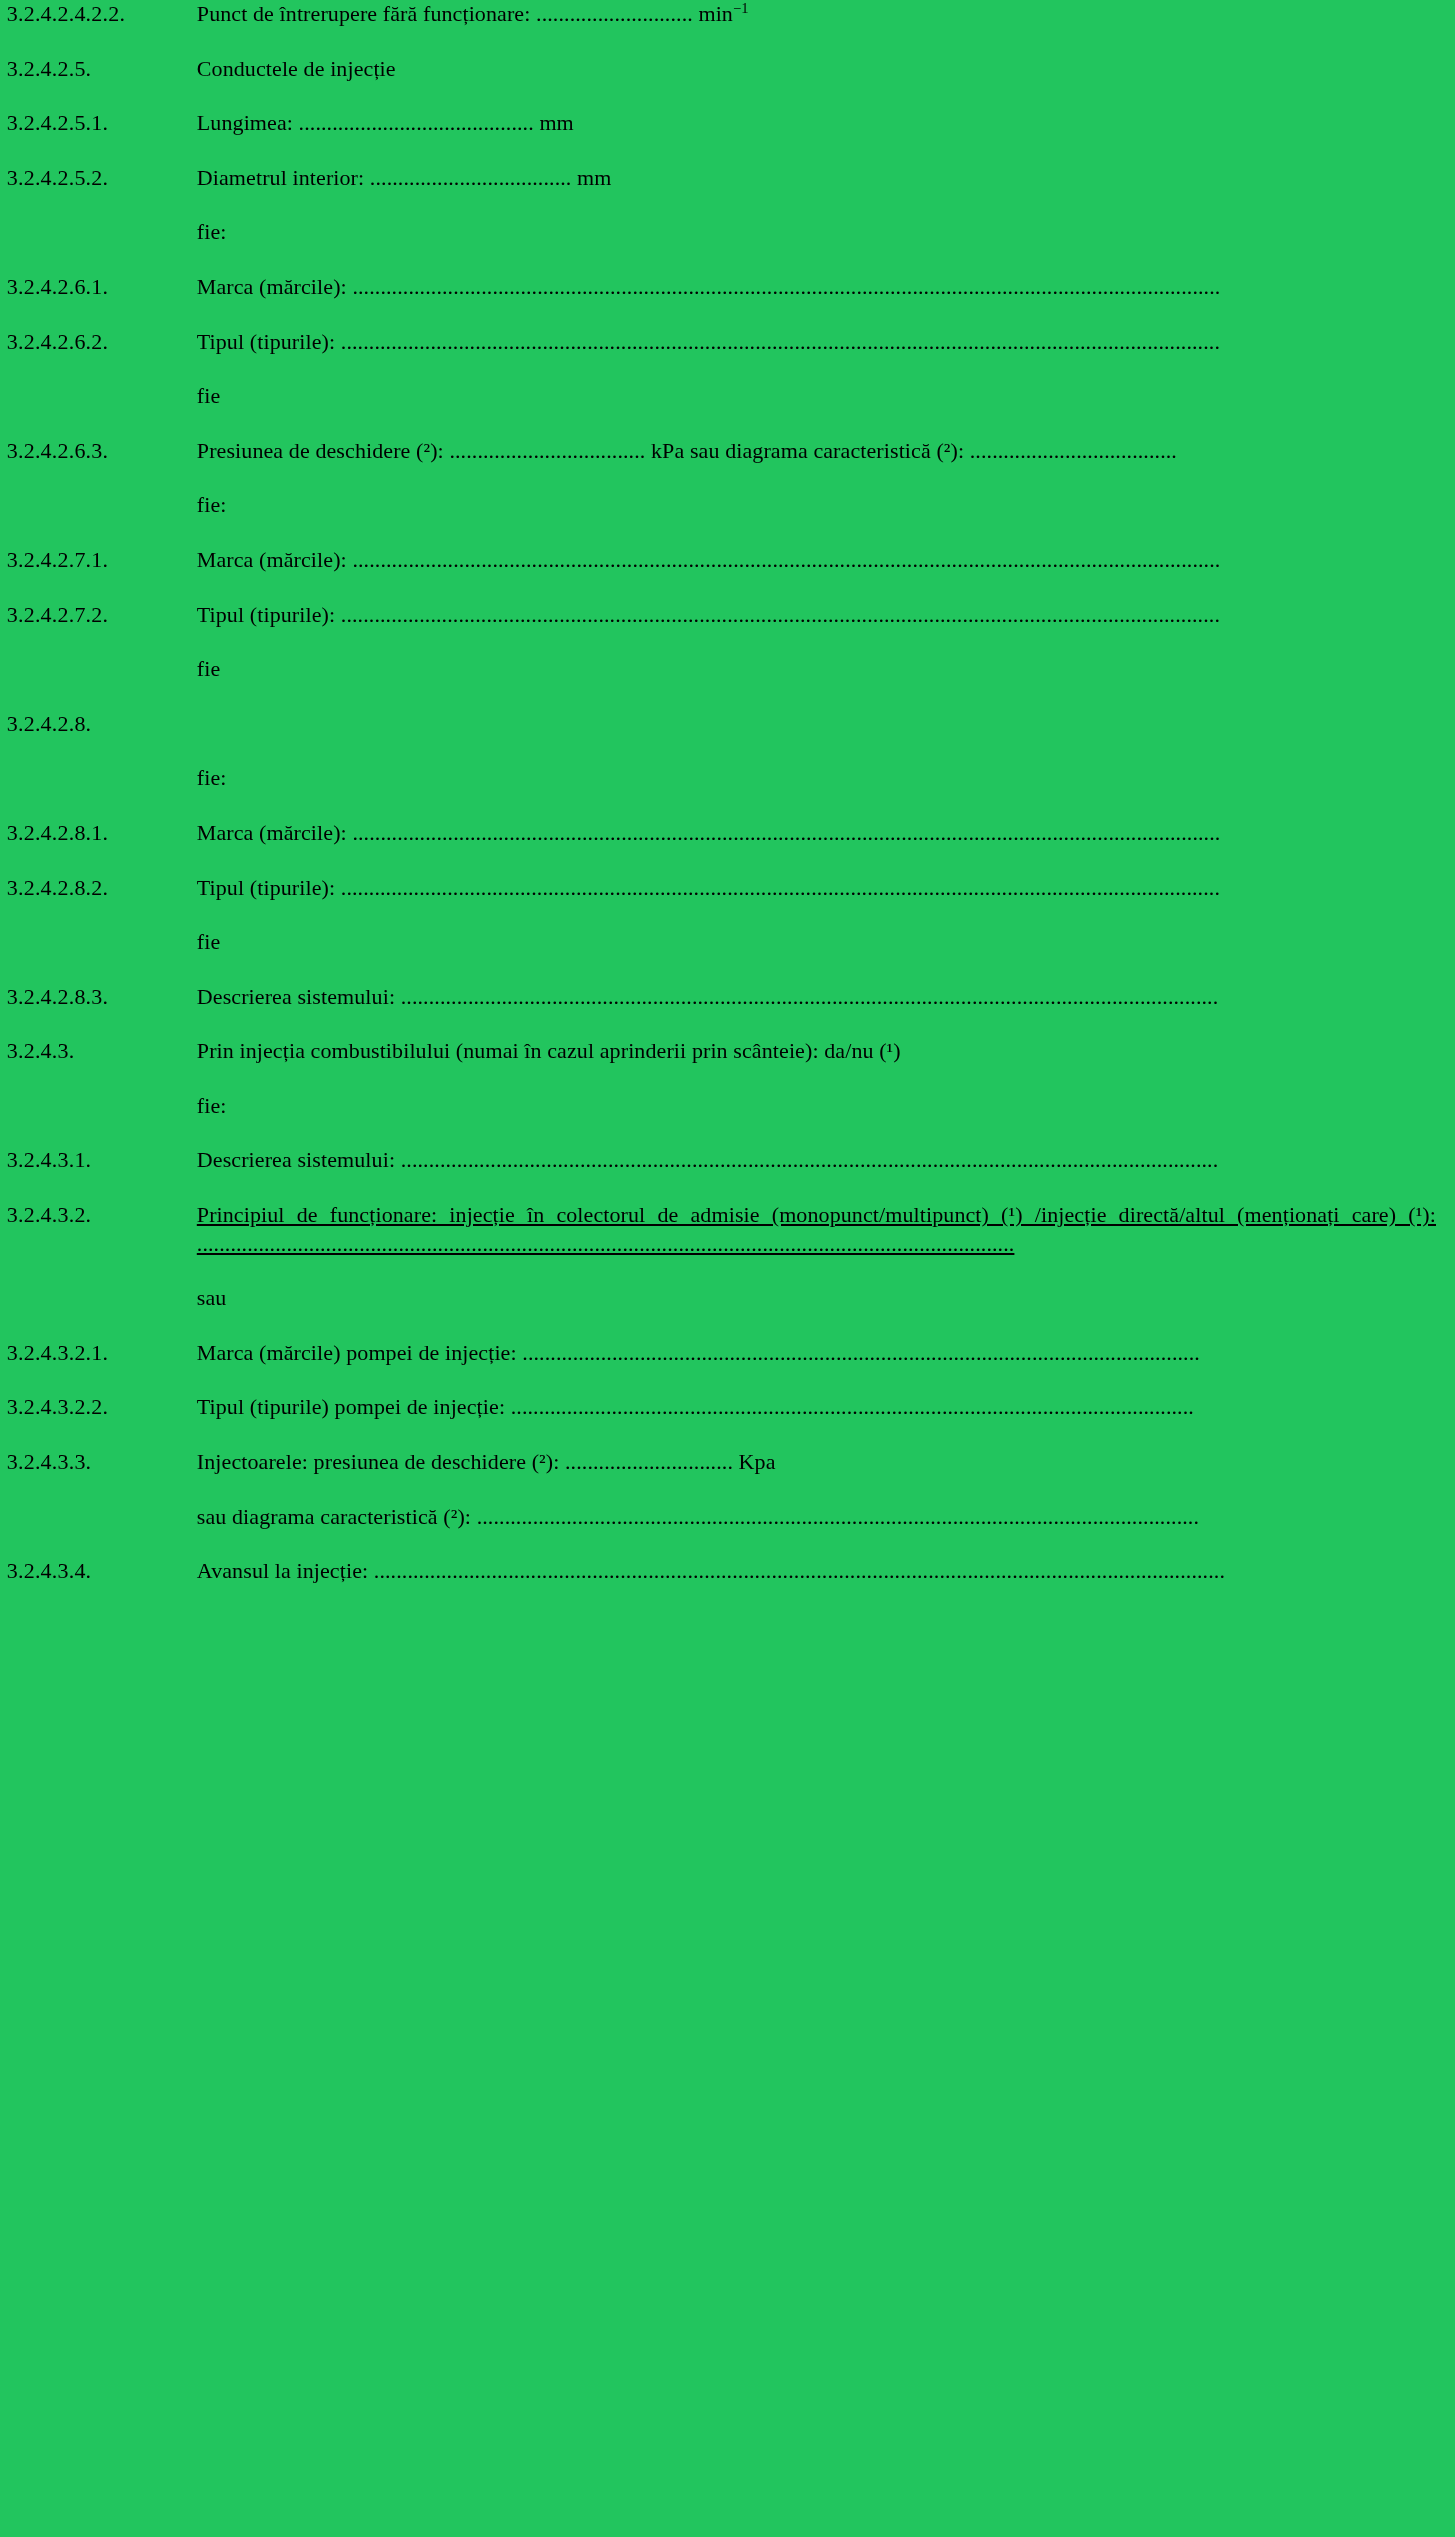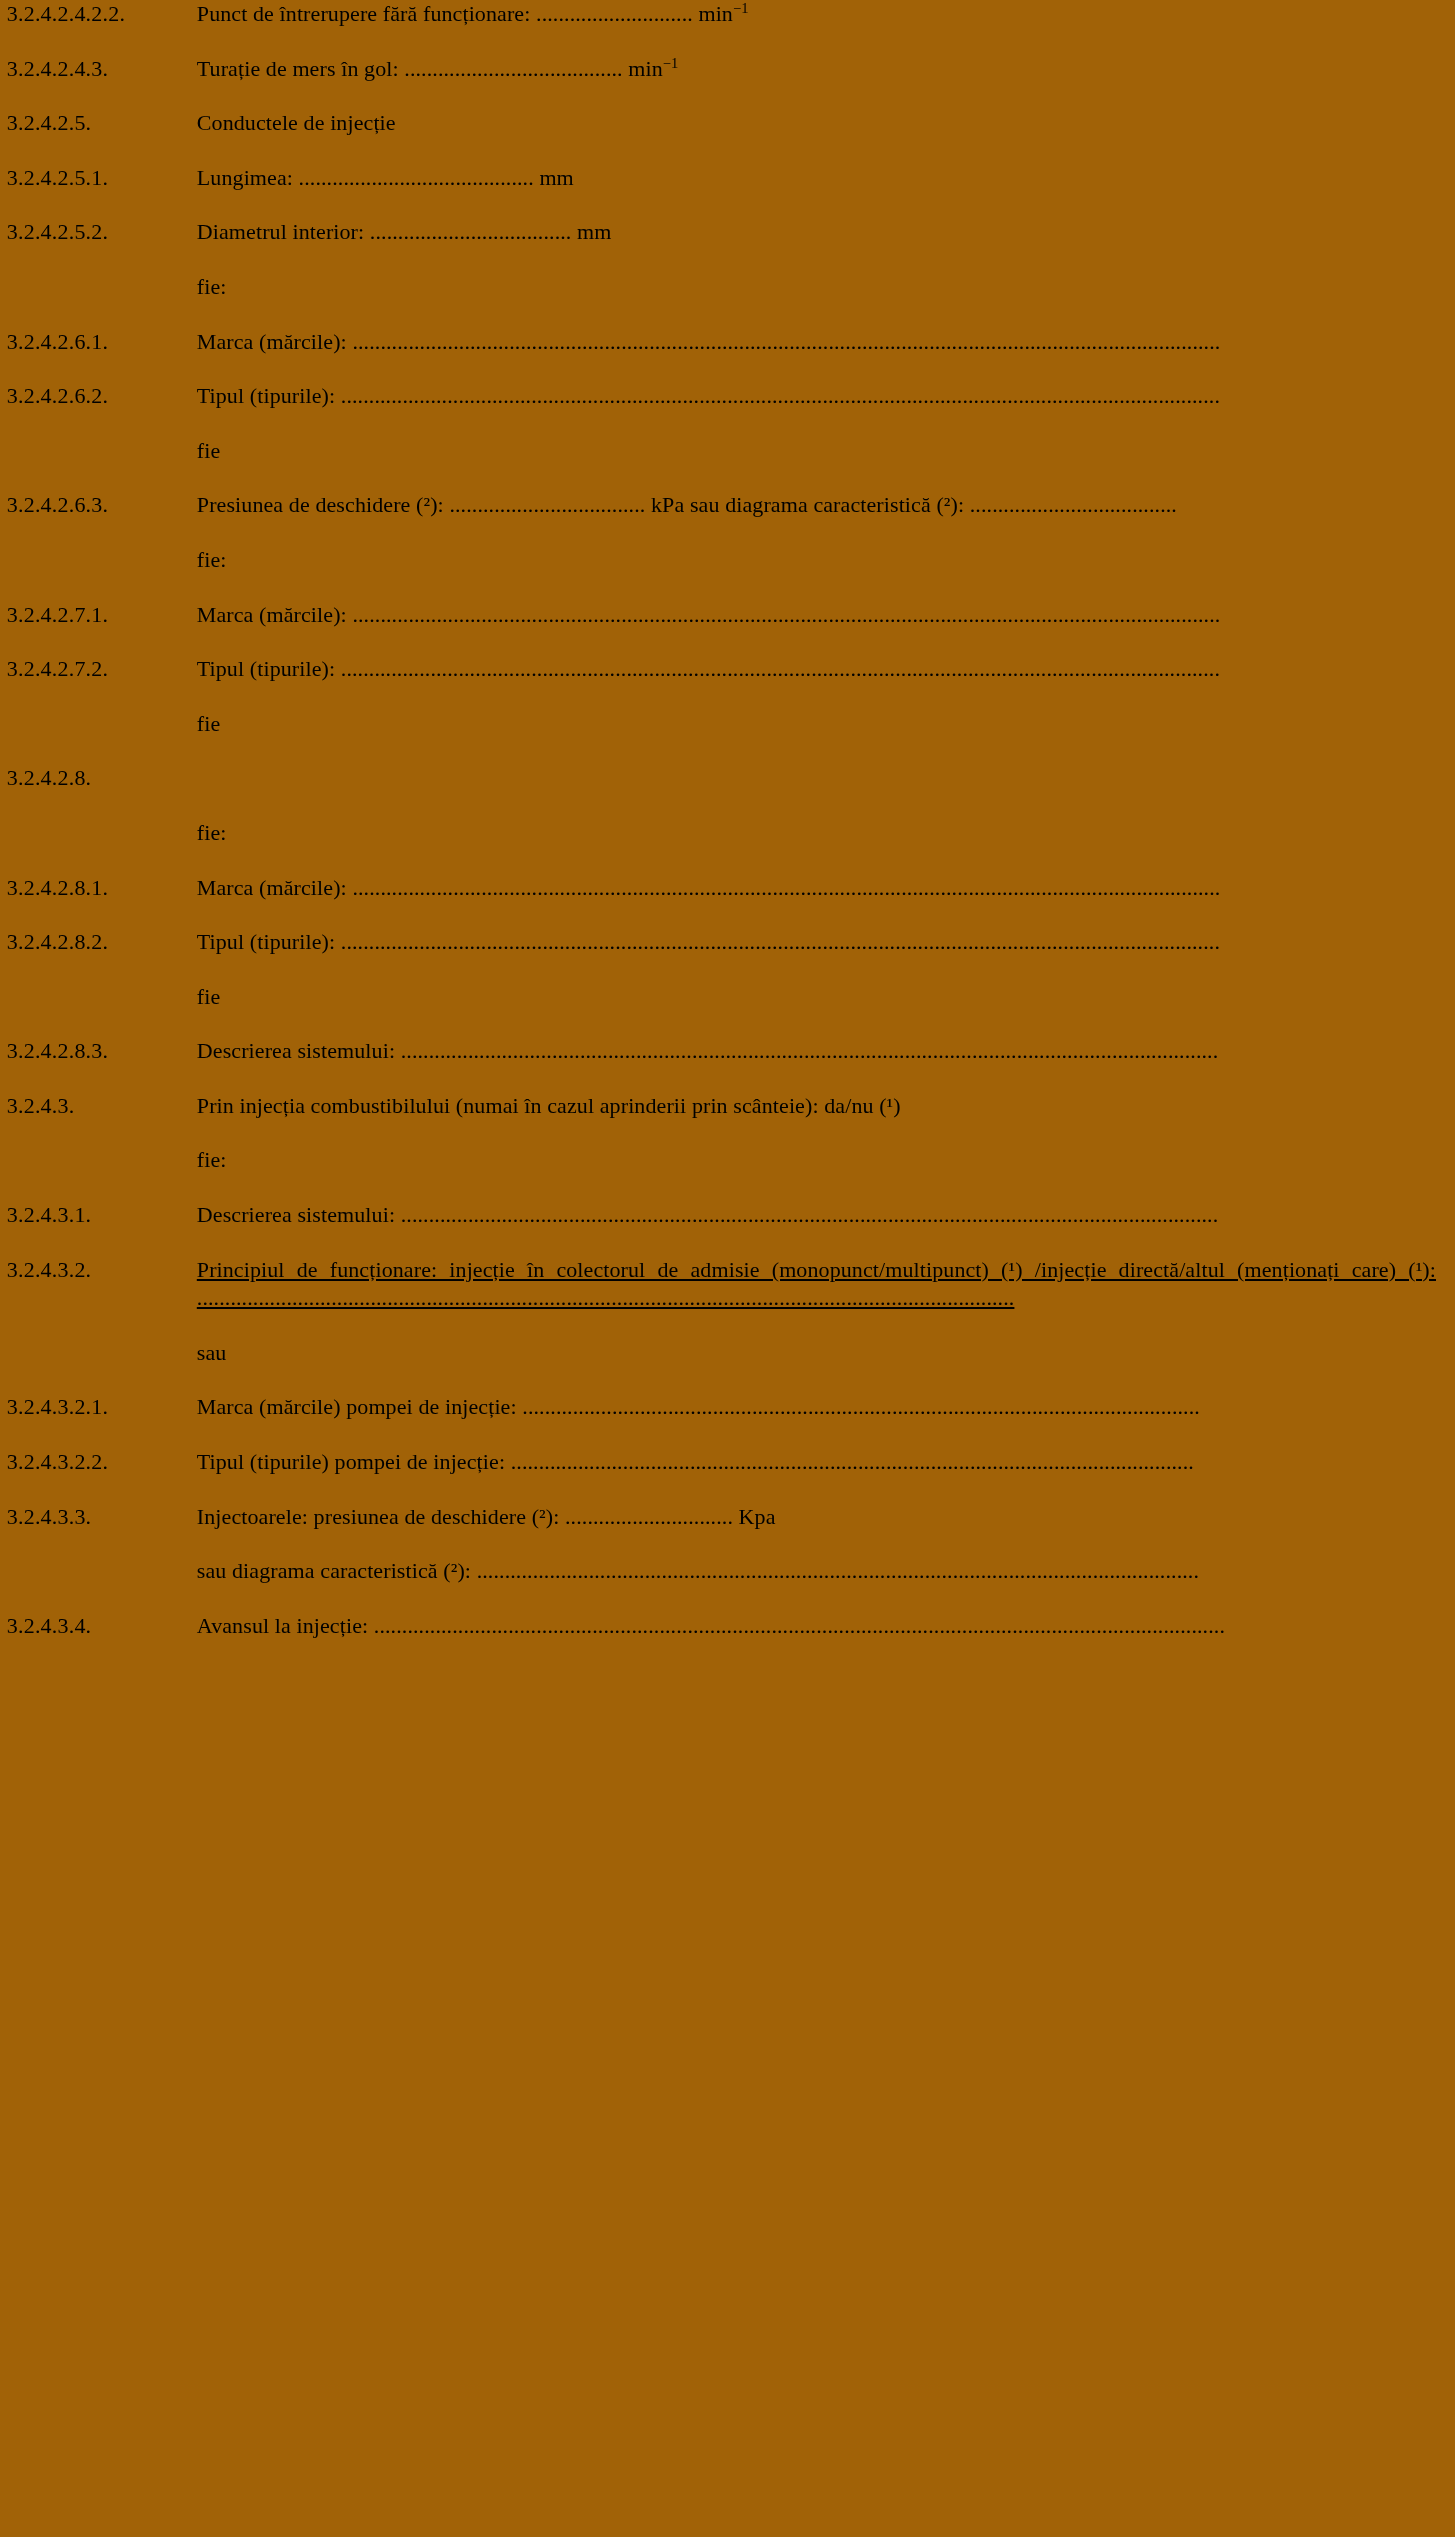--- a/index.html
+++ b/index.html
@@ -9,21 +9,21 @@
   }
   body {
     font-family: "Liberation Serif", serif;
     color: #000000;
   }
   .page {
     width: 1455px;
     min-height: 2538px;
     box-sizing: border-box;
     padding: 0px 19px 0 6.8px;
-    background: #a16207;
+    background: #22c55e;
     position: relative;
   }
   .row {
     display: flex;
     align-items: flex-start;
     width: 100%;
     margin-bottom: 26px;
   }
   .num {
     flex: 0 0 190px;
@@ -50,24 +50,20 @@
   }
 </style>
 </head>
 <body>
 
 <div class="page">
   <div id="rows-container">
       <div class="row">
         <div class="num">3.2.4.2.4.2.2.</div>
         <div class="txt"><span>Punct de întrerupere fără funcționare: ............................  min</span><span class="sub">−1</span></div>
-      </div>
-      <div class="row">
-        <div class="num">3.2.4.2.4.3.</div>
-        <div class="txt"><span>Turație de mers în gol: ....................................... min</span><span class="sub">−1</span></div>
       </div>
       <div class="row">
         <div class="num">3.2.4.2.5.</div>
         <div class="txt">Conductele de injecție</div>
       </div>
       <div class="row">
         <div class="num">3.2.4.2.5.1.</div>
         <div class="txt">Lungimea: ..........................................  mm</div>
       </div>
       <div class="row">

